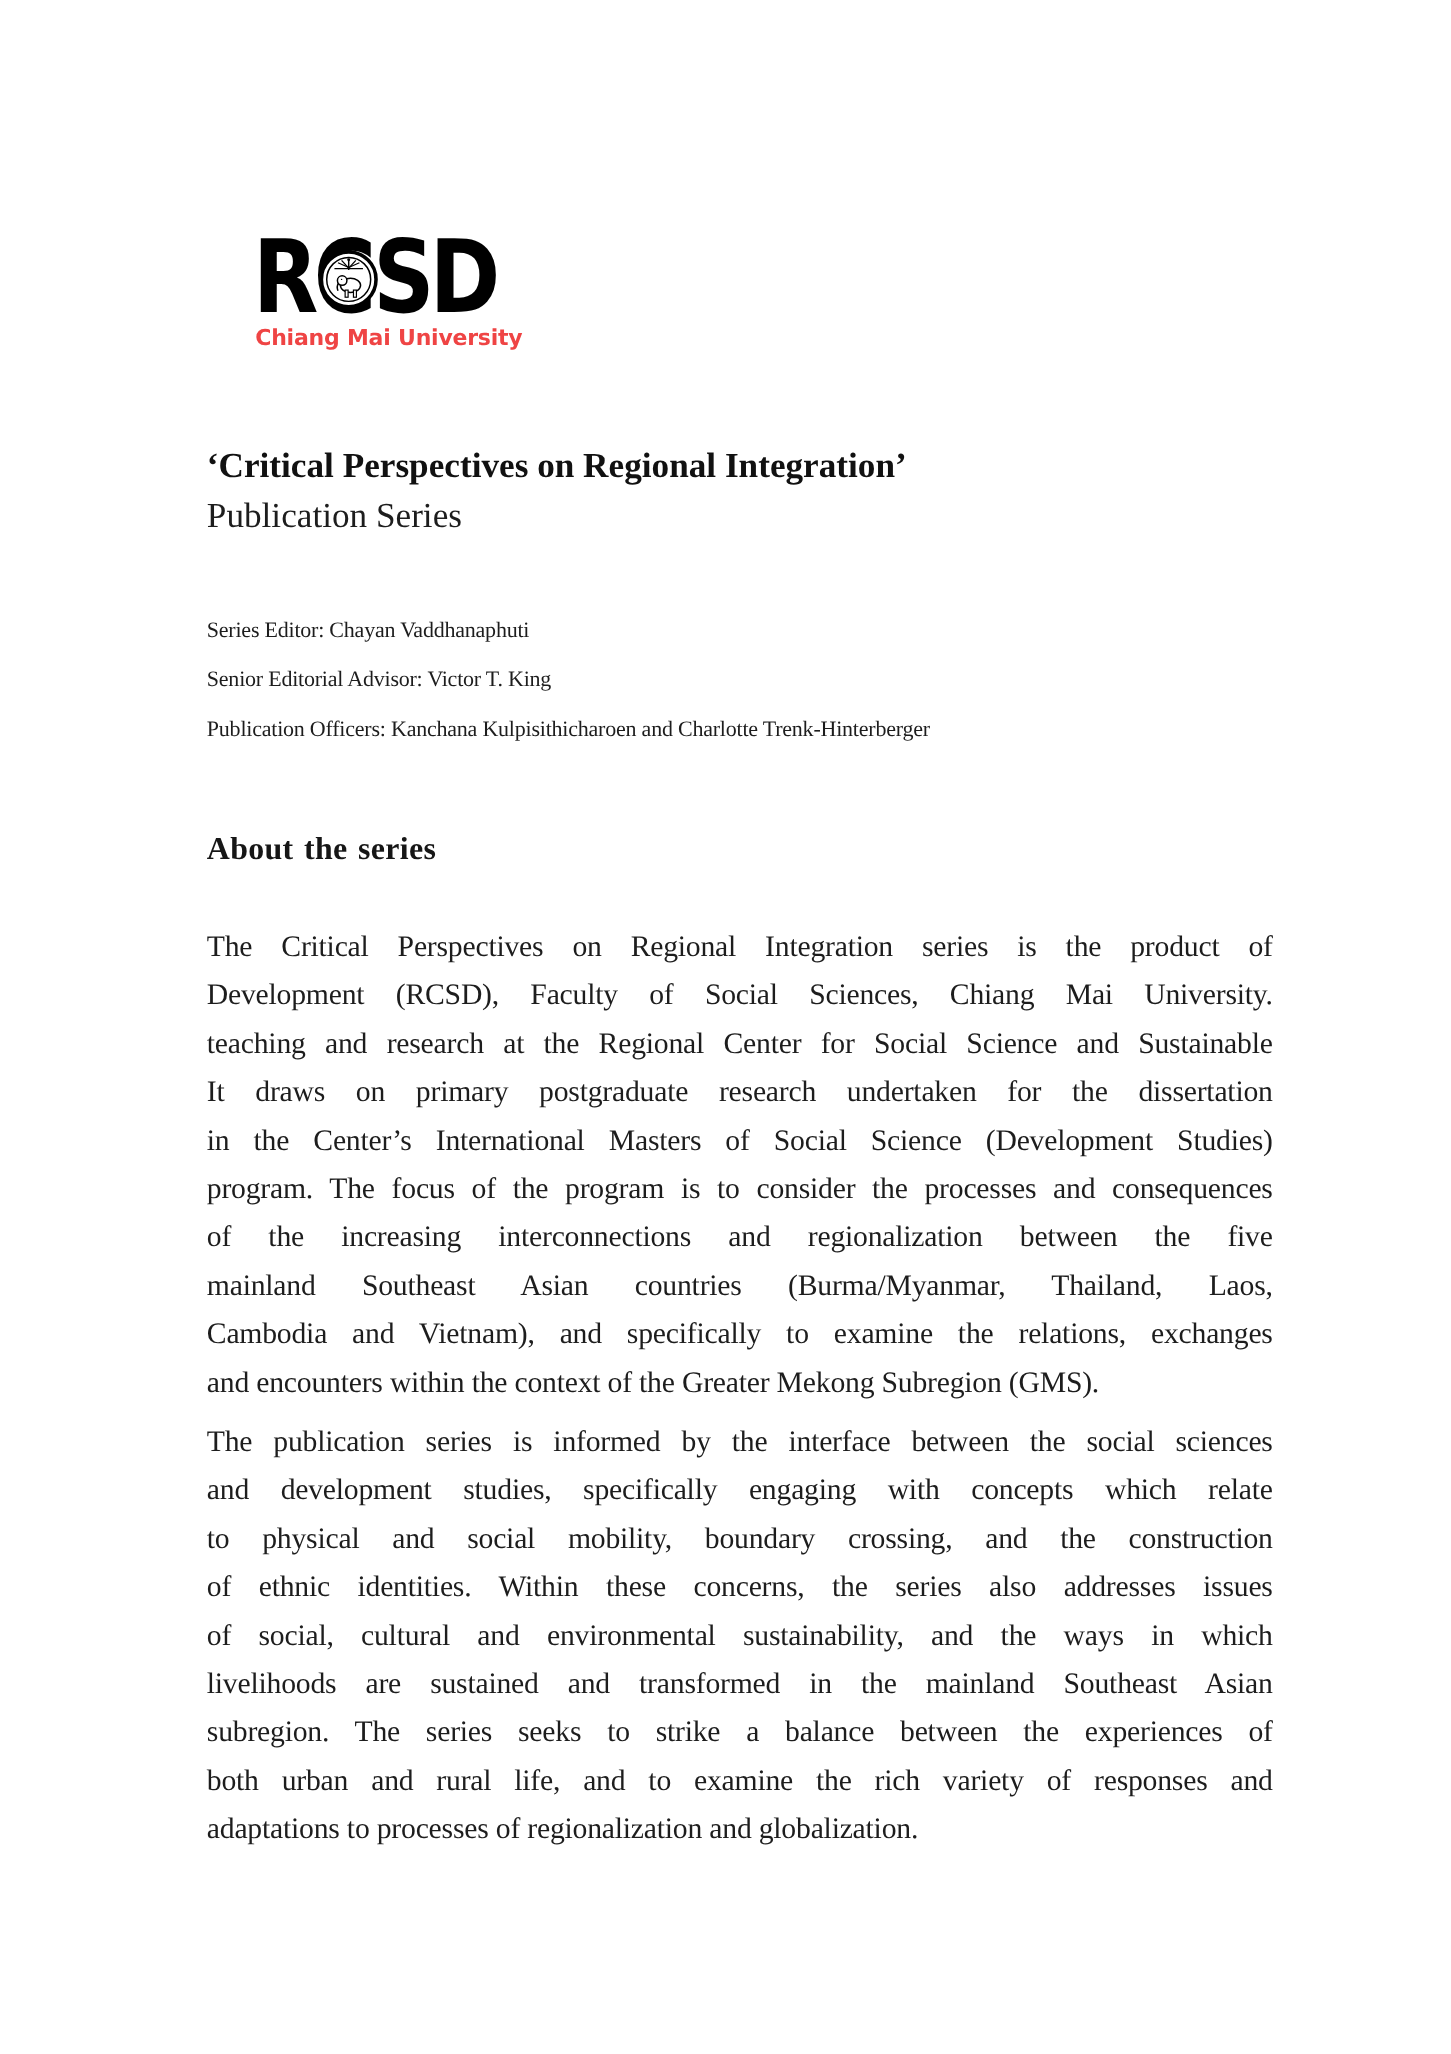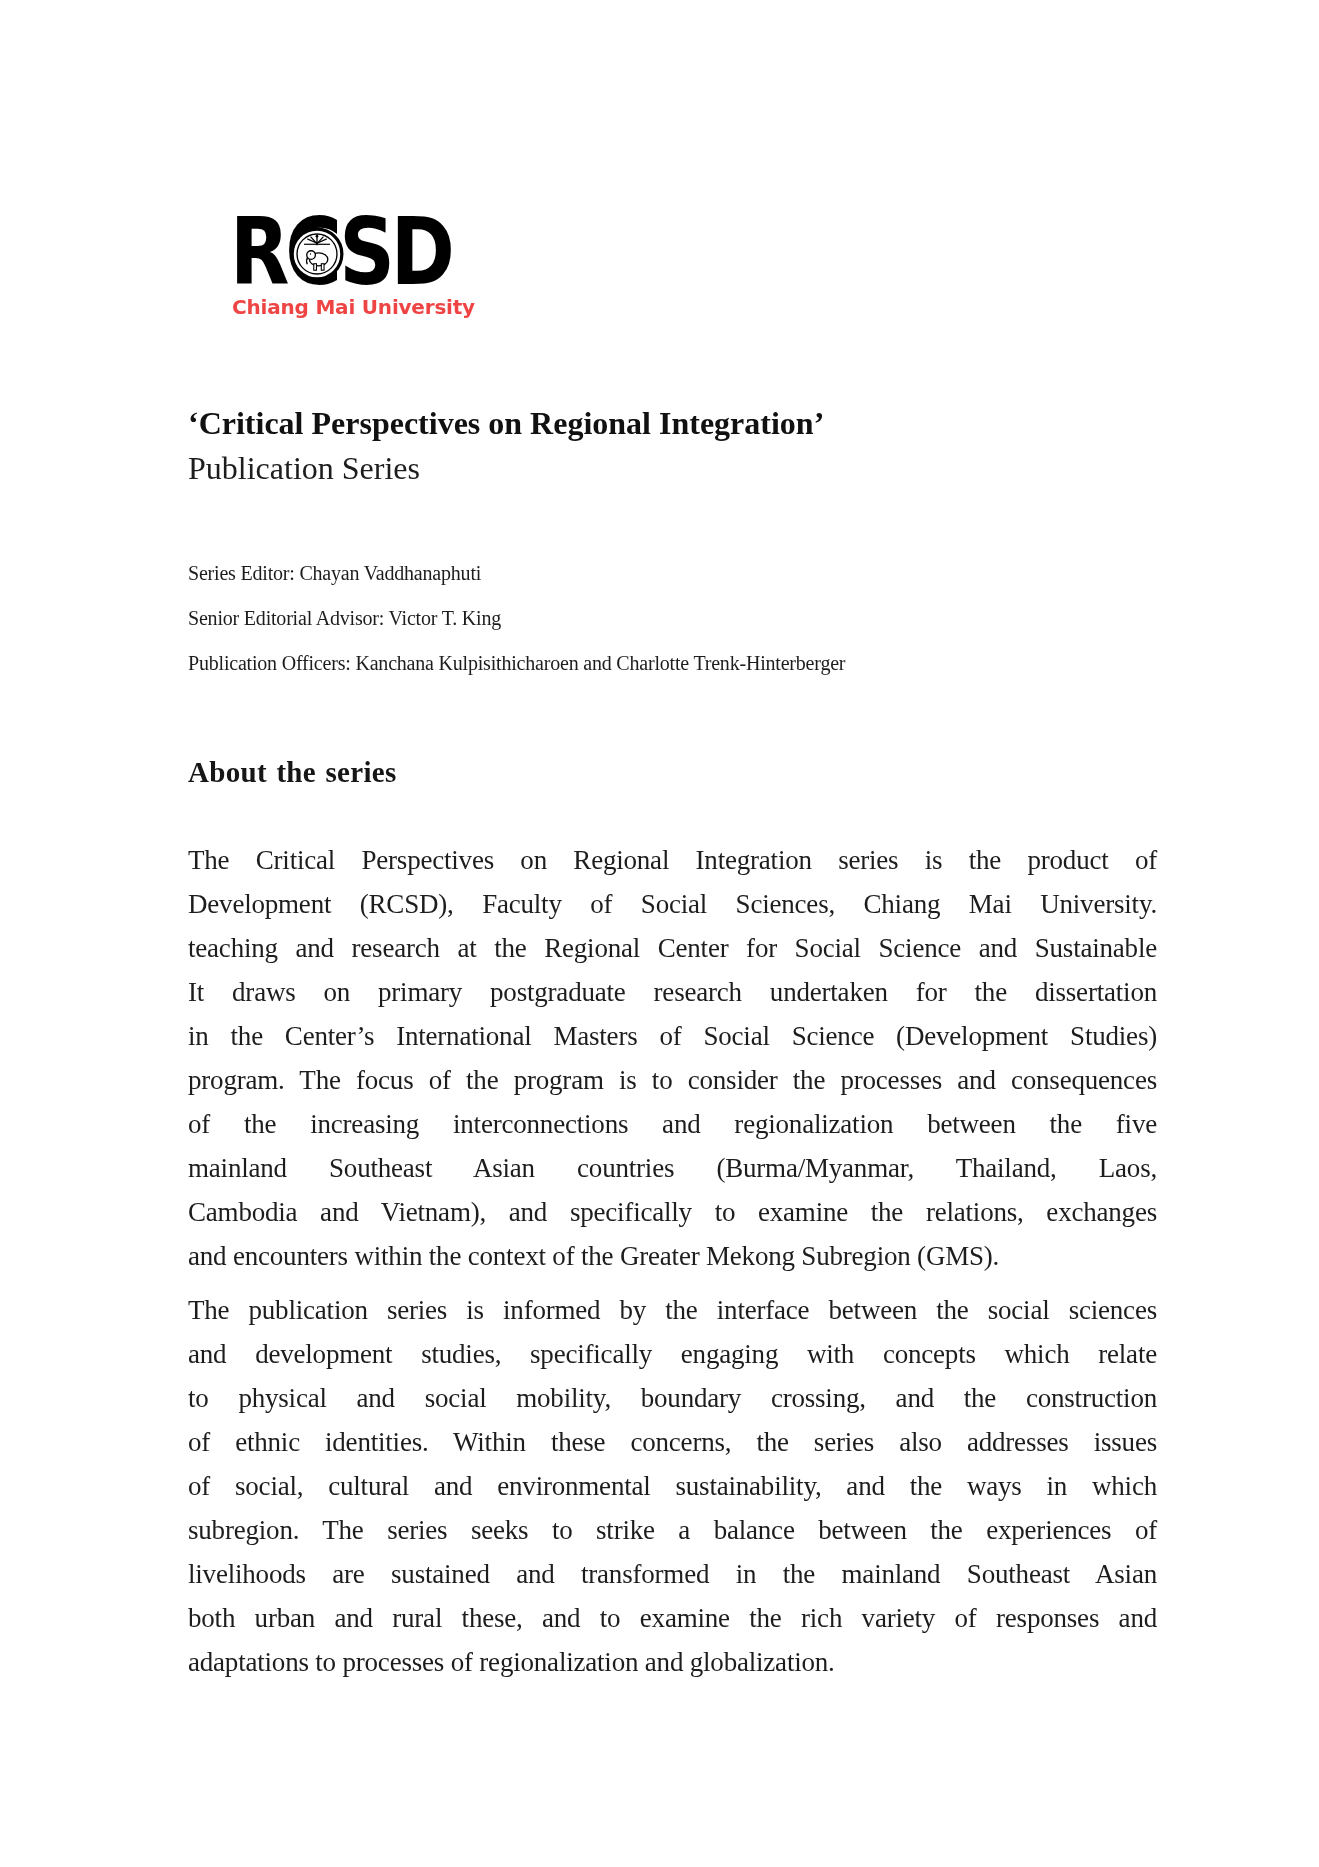--- a/index.html
+++ b/index.html
@@ -171,19 +171,19 @@
       <div>Cambodia and Vietnam), and specifically to examine the relations, exchanges</div>
       <div>and encounters within the context of the Greater Mekong Subregion (GMS).</div>
     </div>
 
   <div id="paragraph-2" class="paragraph">
       <div>The publication series is informed by the interface between the social sciences</div>
       <div>and development studies, specifically engaging with concepts which relate</div>
       <div>to physical and social mobility, boundary crossing, and the construction</div>
       <div>of ethnic identities. Within these concerns, the series also addresses issues</div>
       <div>of social, cultural and environmental sustainability, and the ways in which</div>
+      <div>livelihoods are sustained and transformed in the mainland Southeast Asian</div>
       <div>subregion. The series seeks to strike a balance between the experiences of</div>
-      <div>livelihoods are sustained and transformed in the mainland Southeast Asian</div>
-      <div>both urban and rural these, and to examine the rich variety of responses and</div>
+      <div>both urban and rural life, and to examine the rich variety of responses and</div>
       <div>adaptations to processes of regionalization and globalization.</div>
     </div>
 
 </div>
 
 </body></html>

